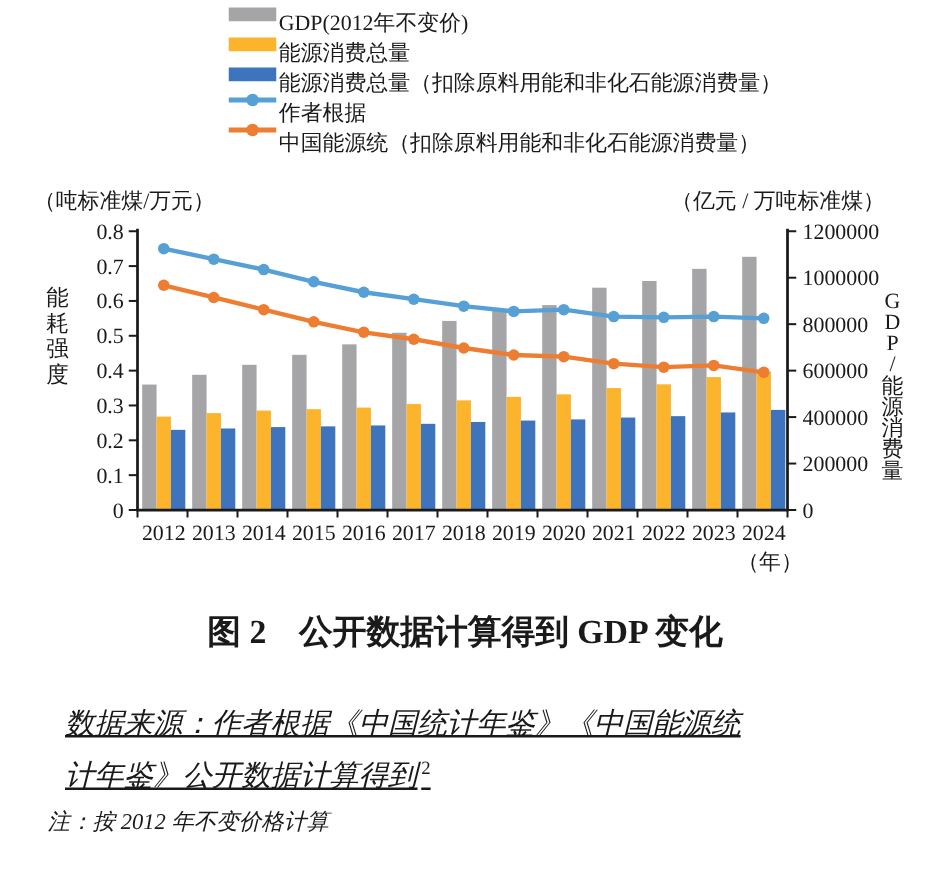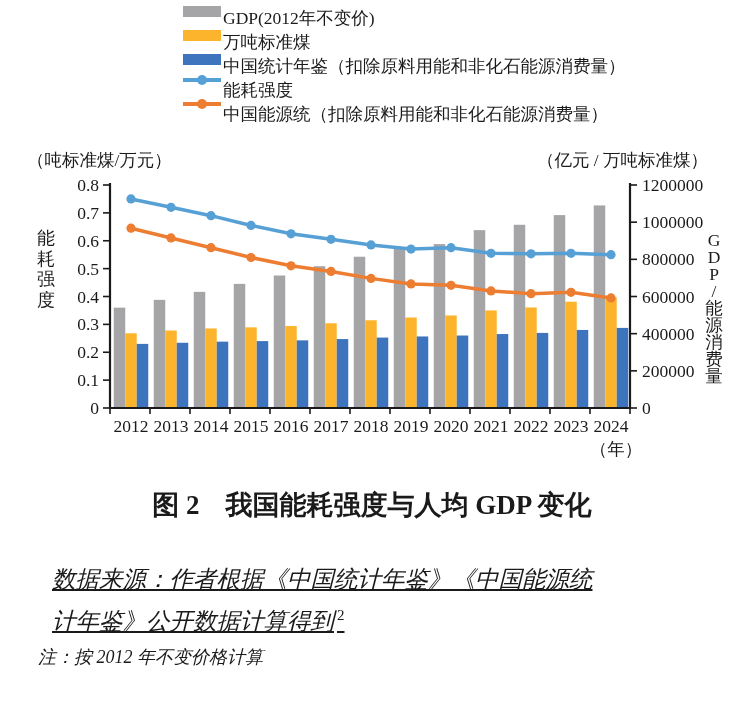--- a/index.html
+++ b/index.html
@@ -45,31 +45,31 @@
 
 <div class="figure">
 
   <div class="legend" id="legend">
       <div class="legend-row">
         <span class="swatch" style="background: rgb(165, 165, 168);"></span>
         <span class="legend-label">GDP(2012年不变价)</span>
       </div>
       <div class="legend-row">
         <span class="swatch" style="background: rgb(252, 180, 44);"></span>
-        <span class="legend-label">万吨标准煤</span>
+        <span class="legend-label">能源消费总量</span>
       </div>
       <div class="legend-row">
         <span class="swatch" style="background: rgb(62, 116, 190);"></span>
-        <span class="legend-label">中国统计年鉴（扣除原料用能和非化石能源消费量）</span>
+        <span class="legend-label">能源消费总量（扣除原料用能和非化石能源消费量）</span>
       </div>
       <div class="legend-row">
         <span class="swatch line" style="background: rgb(86, 160, 214);">
           <span class="dot" style="background: rgb(86, 160, 214);"></span>
         </span>
-        <span class="legend-label">能耗强度</span>
+        <span class="legend-label">作者根据</span>
       </div>
       <div class="legend-row">
         <span class="swatch line" style="background: rgb(237, 125, 49);">
           <span class="dot" style="background: rgb(237, 125, 49);"></span>
         </span>
         <span class="legend-label">中国能源统（扣除原料用能和非化石能源消费量）</span>
       </div>
     </div>
 
   <svg id="chart" width="744" height="315">
@@ -214,21 +214,21 @@
       <text x="714" y="132" text-anchor="middle" font-size="17.5">P</text>
       <text x="714" y="149" text-anchor="middle" font-size="17.5">/</text>
       <text x="714" y="166" text-anchor="middle" font-size="17.5">能</text>
       <text x="714" y="183" text-anchor="middle" font-size="17.5">源</text>
       <text x="714" y="200" text-anchor="middle" font-size="17.5">消</text>
       <text x="714" y="217" text-anchor="middle" font-size="17.5">费</text>
       <text x="714" y="234" text-anchor="middle" font-size="17.5">量</text>
     </svg>
 
   <div class="caption">
-    <span class="prefix">图 2</span><span>我国能耗强度与人均 GDP 变化</span>
+    <span class="prefix">图 2</span><span>公开数据计算得到 GDP 变化</span>
   </div>
 
   <div class="source">
     <span>数据来源：作者根据《中国统计年鉴》《中国能源统</span><br>
     <span>计年鉴》公开数据计算得到</span><sup>2</sup>
   </div>
 
   <div class="note">注：按 2012 年不变价格计算</div>
 
 </div>

